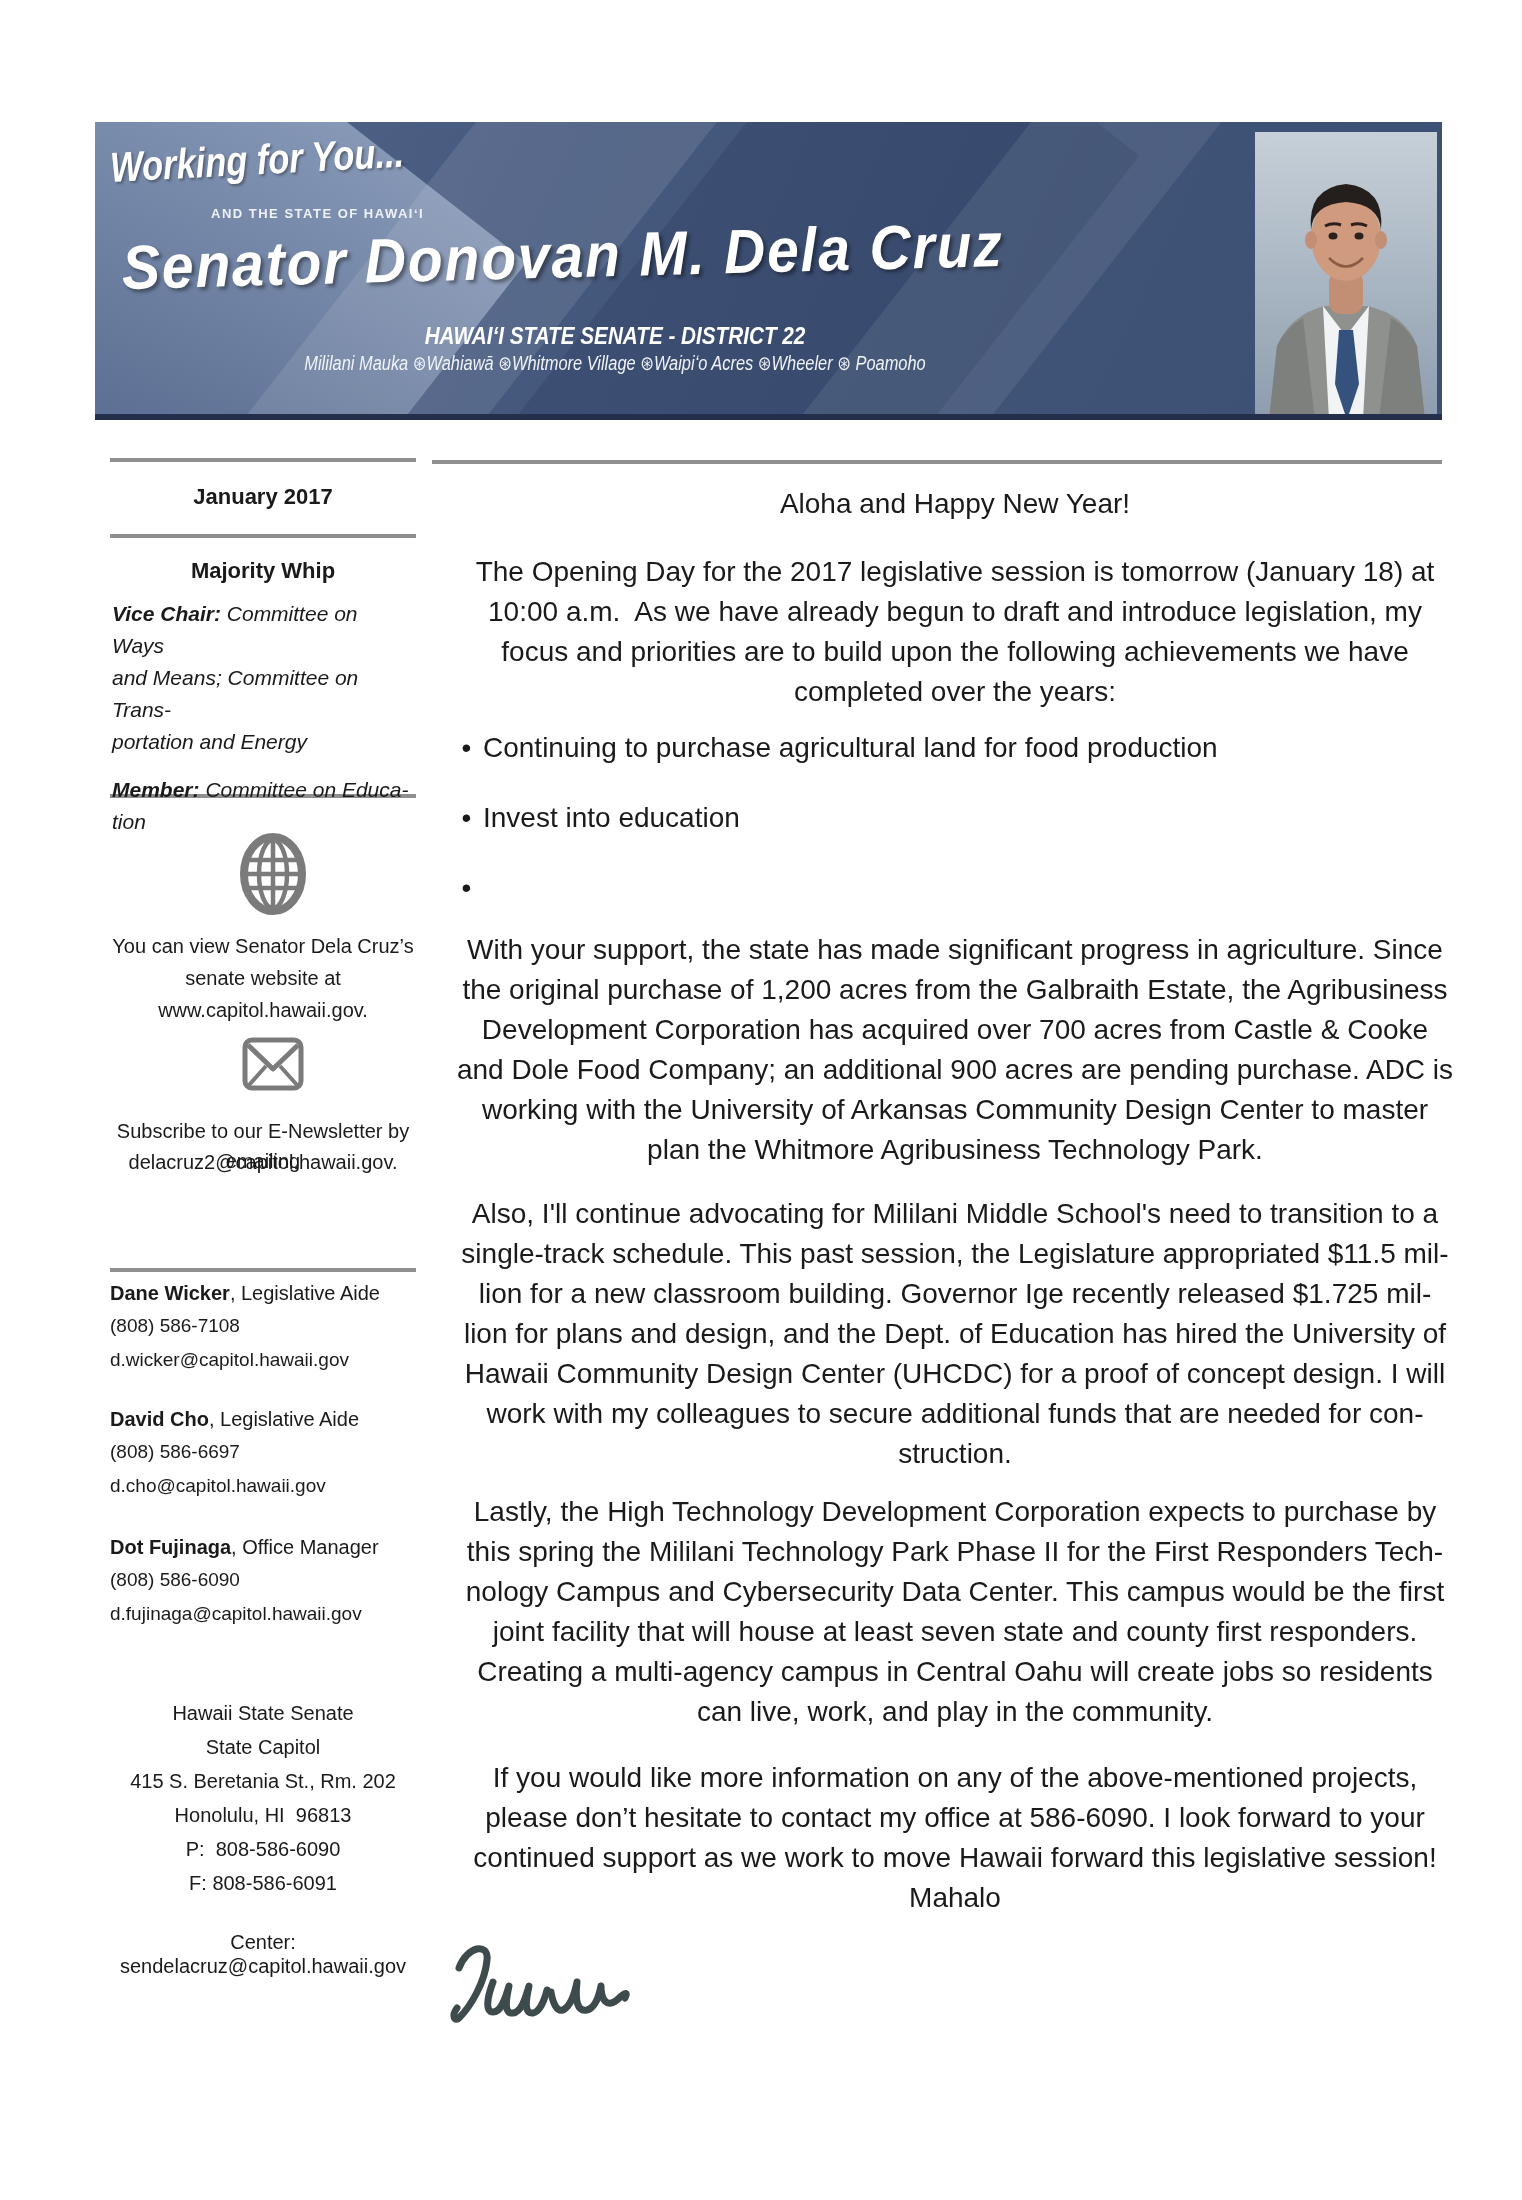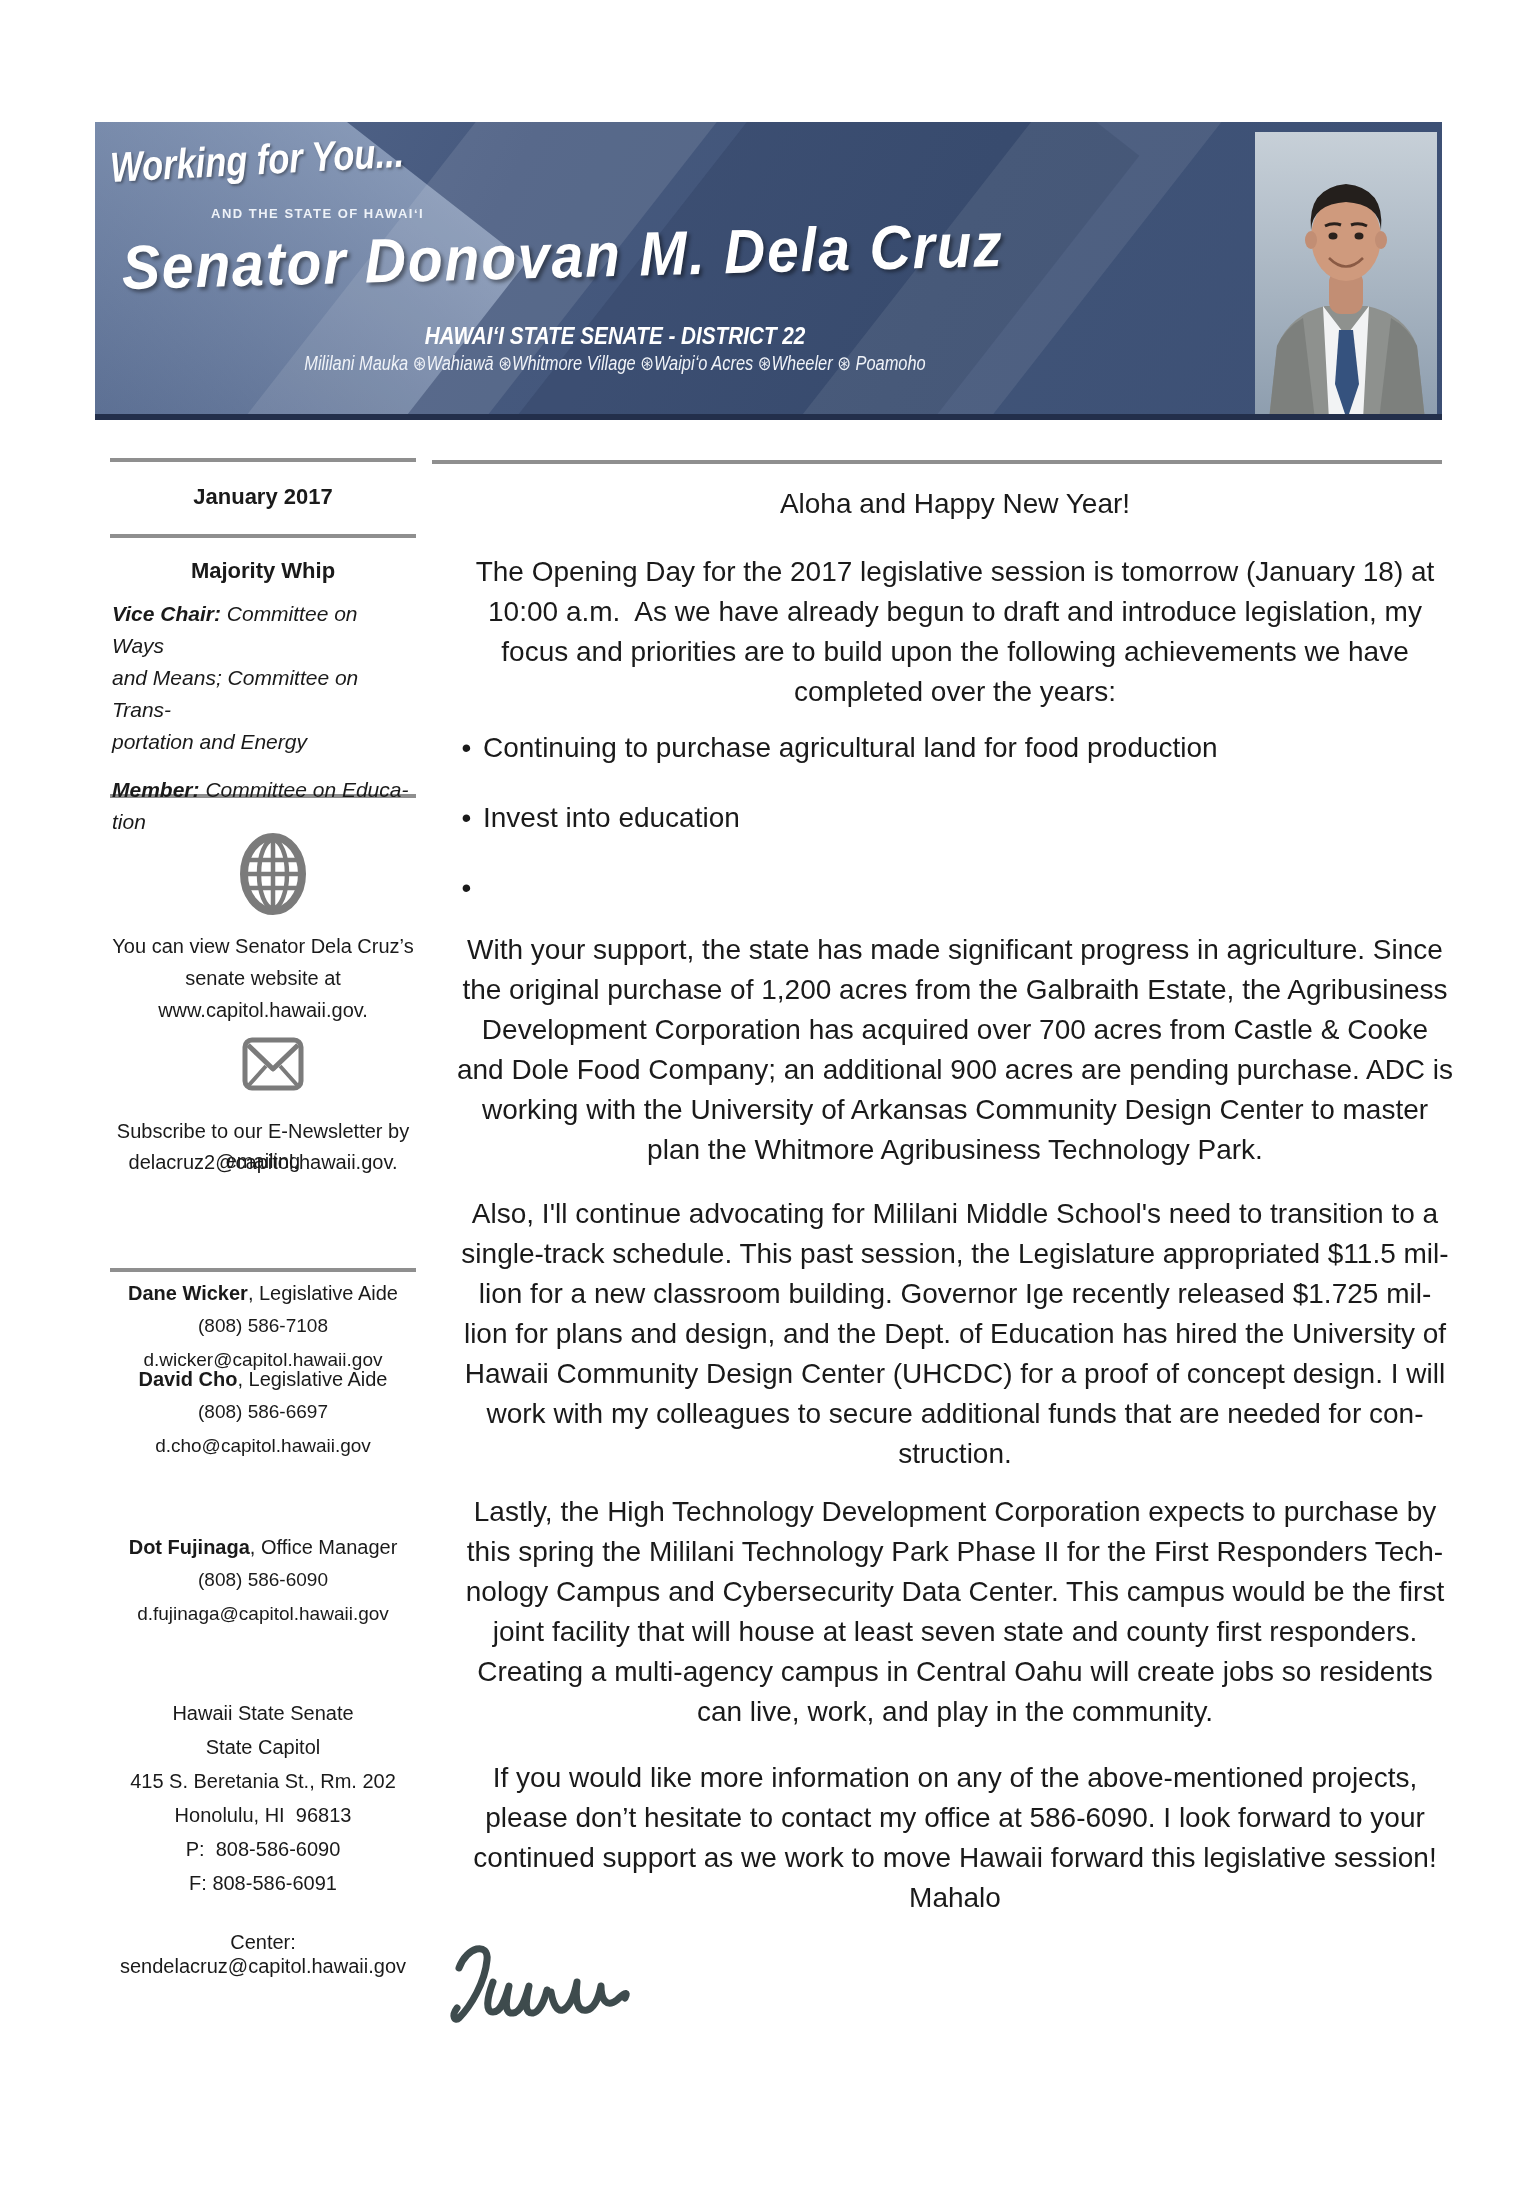--- a/index.html
+++ b/index.html
@@ -43,24 +43,24 @@
   .sb-committees{position:absolute;left:112px;width:302px;top:598px;text-align:left;font-size:21px;line-height:32px;}
   .sb-committees p{margin:0 0 16px 0;font-style:italic;}
   .prewrap{white-space:pre-line;}
   .pre{white-space:pre;}
   .globe{position:absolute;left:240px;top:833px;}
   .sb-web{top:930px;font-size:20px;line-height:32px;}
   .sb-web-url{top:994px;font-size:20px;line-height:32px;}
   .envelope{position:absolute;left:242px;top:1036px;}
   .sb-news{top:1116px;font-size:20px;line-height:30px;}
   .sb-newsmail{top:1151px;font-size:20px;}
-  .staff{position:absolute;left:110px;width:306px;text-align:center;font-size:20px;}
+  .staff{position:absolute;left:110px;width:306px;text-align:left;font-size:20px;}
   .staff .ph{font-size:19px;margin-top:10px;}
   .staff .em{font-size:19px;margin-top:12px;}
-  .st0{top:1282px;} .st1{top:1368px;} .st2{top:1536px;}
+  .st0{top:1282px;} .st1{top:1408px;} .st2{top:1536px;}
   .sb-addr{top:1696px;font-size:20px;line-height:34px;}
   .sb-mail{top:1930px;font-size:20px;line-height:24px;}
 
   
   .mn{position:absolute;left:450px;width:1010px;font-size:28px;text-align:center;}
   .m-greet{top:488px;}
   .body-p{line-height:40px;white-space:pre;}
   .m-p1{top:552px;} .m-p2{top:930px;} .m-p3{top:1194px;} .m-p4{top:1492px;} .m-p5{top:1758px;}
   .m-bullets{top:728px;}
   .bullet-row{display:flex;line-height:40px;margin-bottom:30px;}

